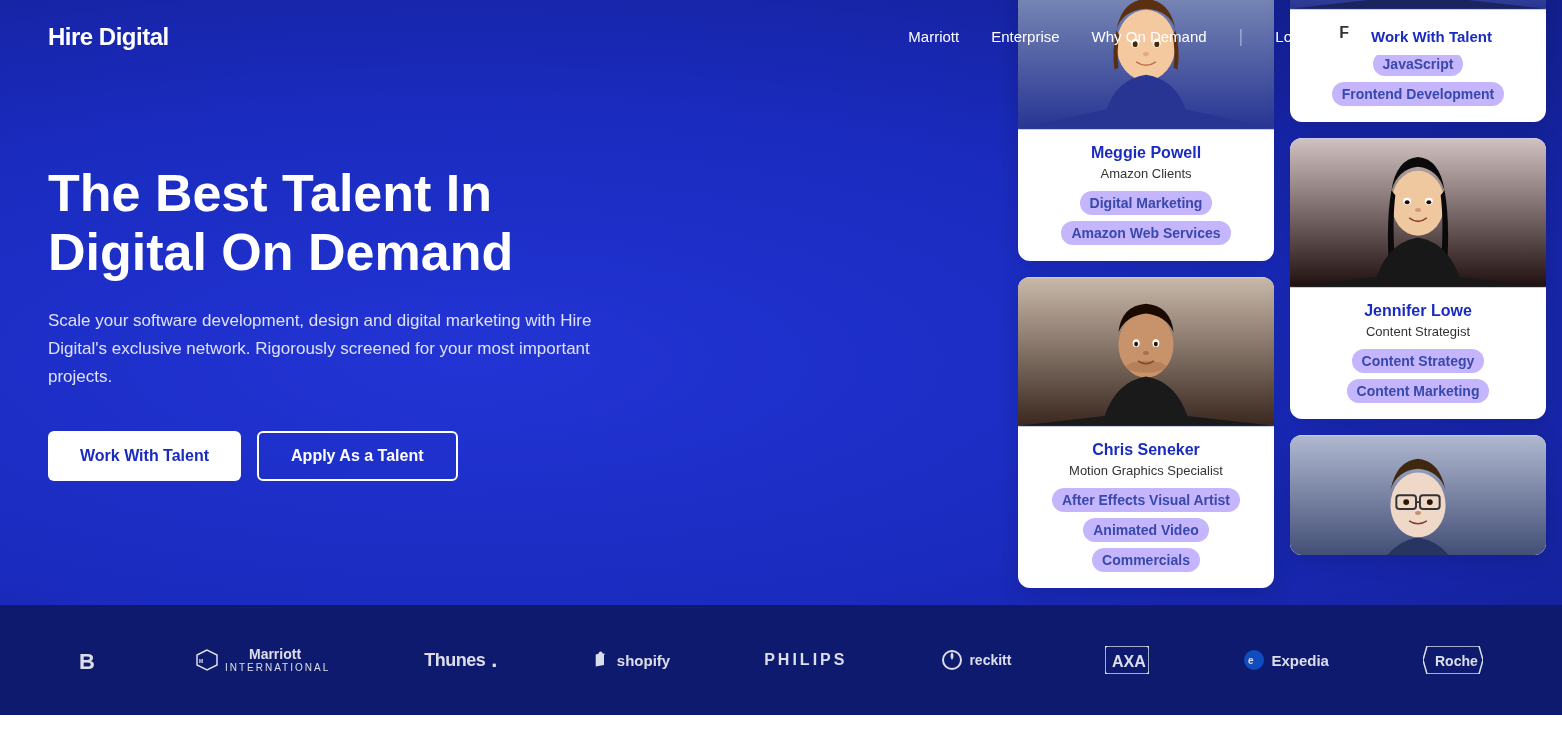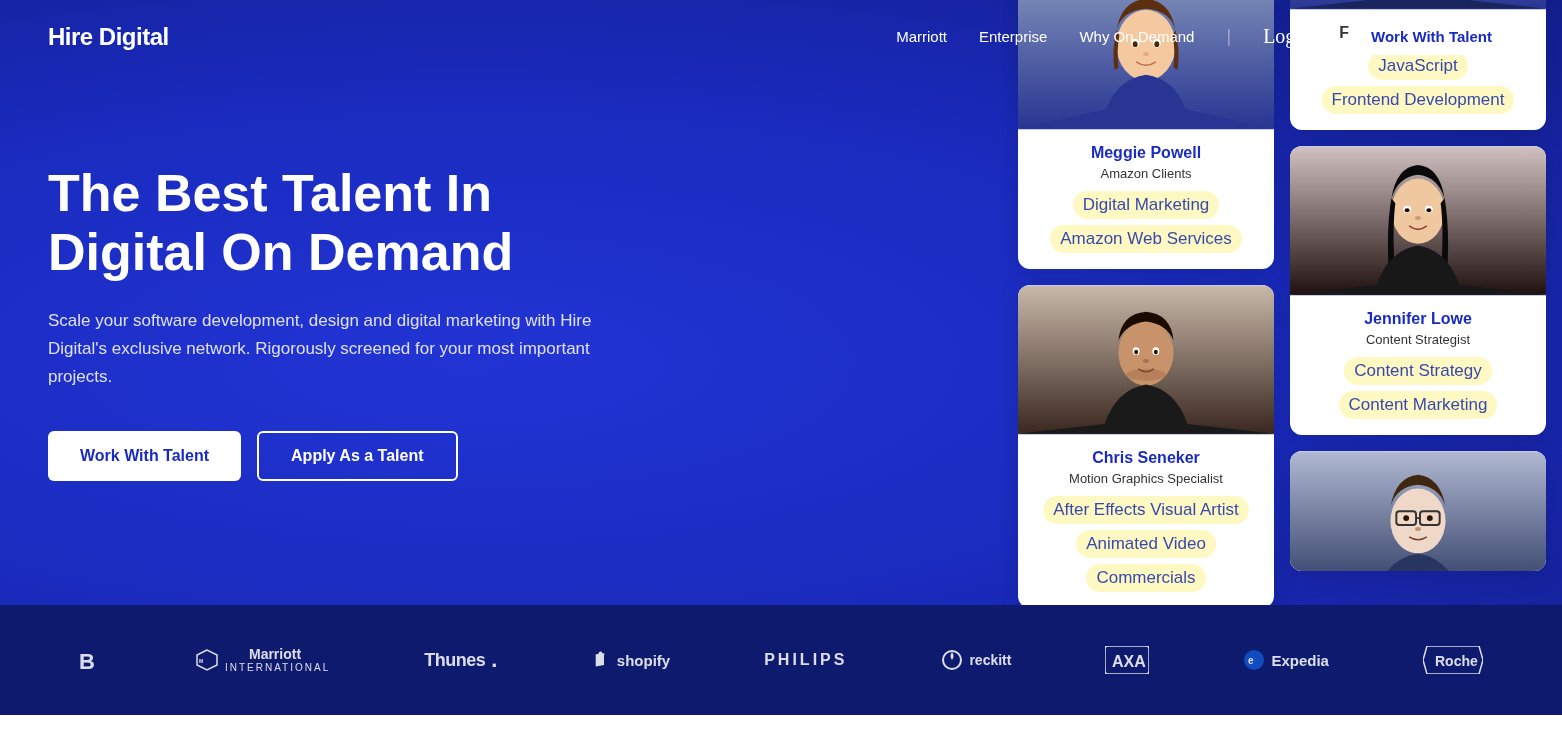--- a/index.html
+++ b/index.html
@@ -31,25 +31,24 @@
       color: #fff;
       text-decoration: none;
       font-size: 15px;
     }
     .nav-divider {
       color: rgba(255,255,255,0.4);
       font-size: 18px;
     }
     .nav-login {
       color: #fff;
-      font-size: 20px;
+      font-size: 15px;
       background: none;
       border: none;
       cursor: pointer;
-      font-family: Liberation Serif, serif;
     }
     .nav-cta {
       background: #fff;
       color: #1a2bbf;
       border: none;
       padding: 10px 22px;
       border-radius: 6px;
       font-size: 15px;
       font-weight: 600;
       cursor: pointer;
@@ -166,26 +165,26 @@
       text-align: center;
       margin-bottom: 10px;
     }
     .talent-card-tags {
       display: flex;
       flex-wrap: wrap;
       gap: 6px;
       justify-content: center;
     }
     .talent-tag {
-      background: #fef9c3;
+      background: #c4b5fd;
       color: #3949ab;
-      font-size: 17px;
+      font-size: 14px;
       padding: 4px 10px;
       border-radius: 20px;
-      font-weight: 400;
+      font-weight: 700;
     }
 
     
     .logos-bar {
       background: #0d1a6e;
       padding: 28px 48px;
       display: flex;
       align-items: center;
       justify-content: space-around;
       gap: 32px;

